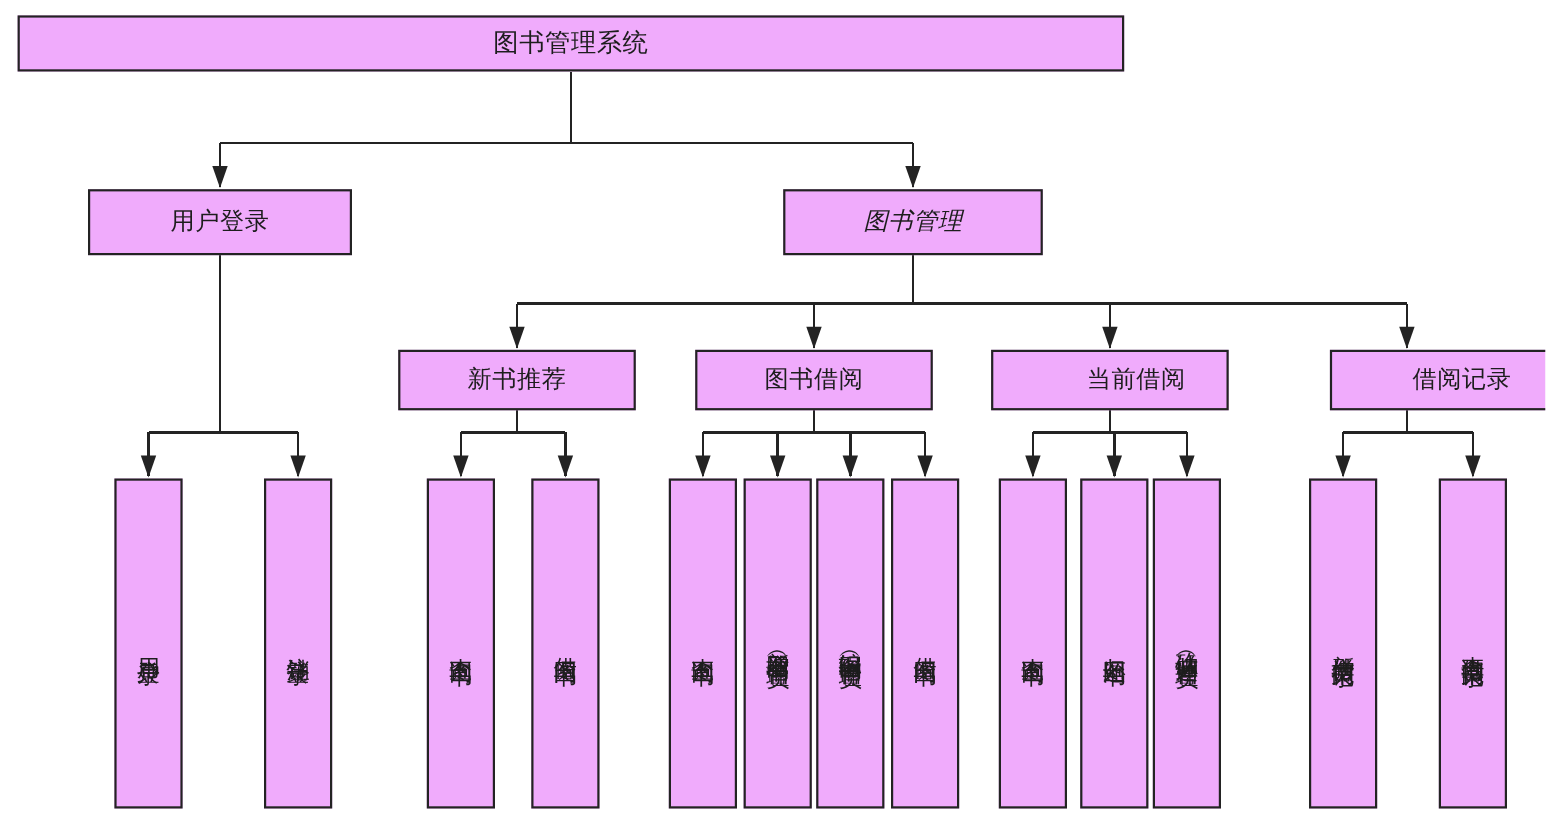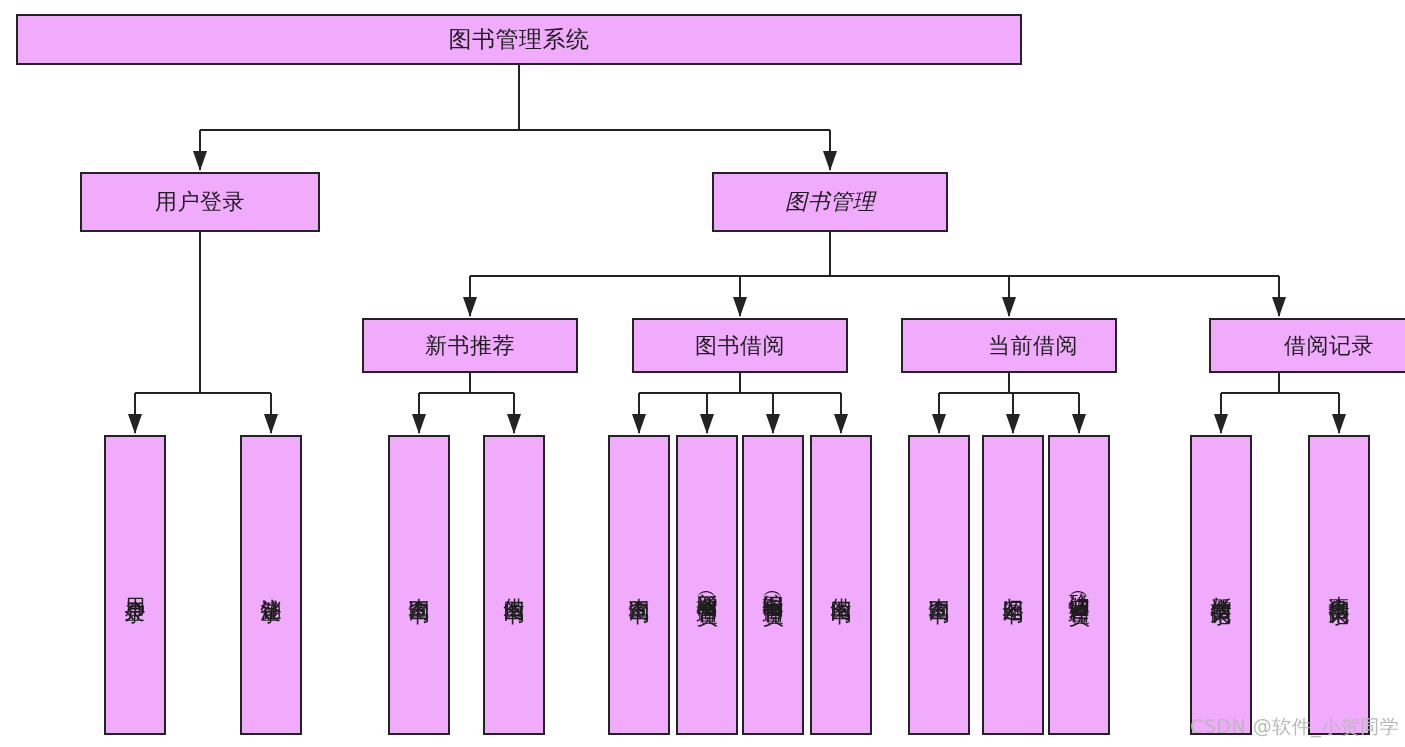--- a/index.html
+++ b/index.html
@@ -182,14 +182,13 @@
       <div class="node vert" style="left: 1048px; top: 435px; width: 62px; height: 300px; border-color: rgb(35, 35, 35); color: rgb(29, 29, 29);">
         <span class="label">确认归还（管理员）</span>
       </div>
       <div class="node vert" style="left: 1190px; top: 435px; width: 62px; height: 300px; border-color: rgb(35, 35, 35); color: rgb(29, 29, 29);">
         <span class="label">新增借阅记录</span>
       </div>
       <div class="node vert" style="left: 1308px; top: 435px; width: 62px; height: 300px; border-color: rgb(35, 35, 35); color: rgb(29, 29, 29);">
         <span class="label">查询借阅记录</span>
       </div>
     </div>
-  <div class="watermark" style="left: 1190px; top: 714px;">CSDN @软件_小贺同学</div>
 </div>
 
 </body></html>

